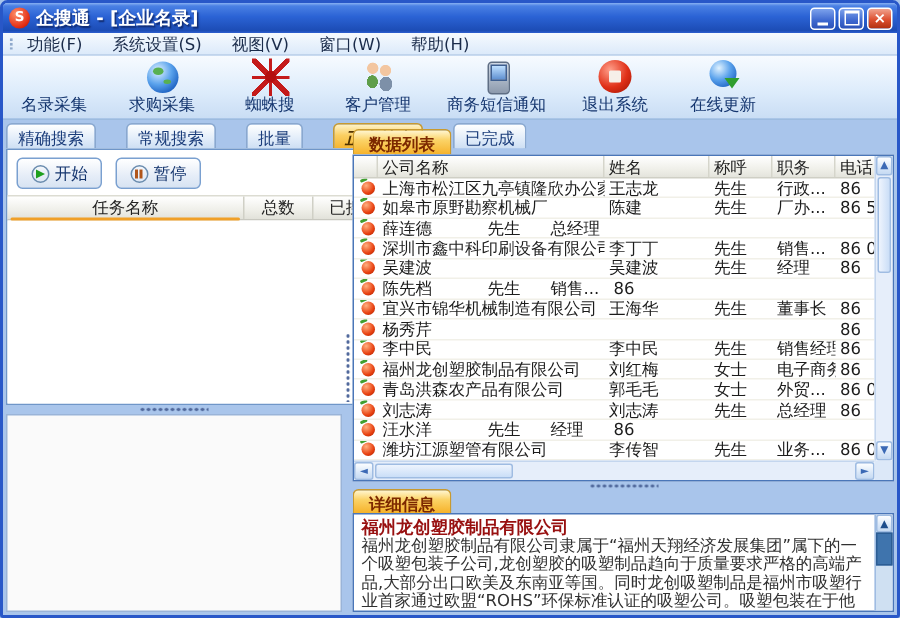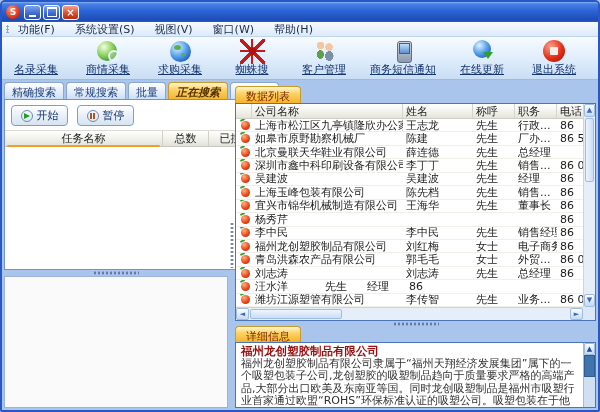--- a/index.html
+++ b/index.html
@@ -17,21 +17,21 @@
   .winbtn.min::after{content:"";width:7px;height:2px;background:#fff;margin-top:7px;}
   .winbtn.max::after{content:"";width:8px;height:7px;border:1px solid #fff;border-top:2px solid #fff;}
   
   .menubar{height:15px;background:linear-gradient(180deg,#f6fafe,#dceafa);border-bottom:1px solid #c0d4ec;display:flex;align-items:center;gap:20px;padding-left:16px;position:relative;color:#1a2b4a;}
   .menubar::before{content:"";position:absolute;left:4px;top:3px;bottom:3px;width:3px;background-image:radial-gradient(circle,#8fa9cc 1px,transparent 1.2px);background-size:3px 3px;}
   .menu-item{white-space:nowrap;text-align:right;}
   
   .toolbar{height:43px;background:linear-gradient(180deg,#f7fbff,#dcebfb 60%,#c9ddf4);border-bottom:1px solid #9cbbdf;display:flex;padding:2px 4px 0 8px;gap:20px;}
   .tool-item{display:flex;flex-direction:column;align-items:center;min-width:52px;color:#14356e;}
   .tool-icon{width:25px;height:25px;position:relative;}
-  .tool-label{font-size:11px;line-height:12px;white-space:nowrap;text-decoration:underline;}
+  .tool-label{font-size:11px;line-height:12px;white-space:nowrap;}
   .ic-globe-green{position:relative;}
   .ic-globe-green::before{content:"";position:absolute;left:1px;top:2px;width:20px;height:20px;border-radius:50%;background:radial-gradient(circle at 35% 30%,#f0ffe0,#8cd05e 45%,#3a9428 80%,#1f6a14);}
   .ic-globe-green::after{content:"";position:absolute;right:1px;bottom:2px;width:8px;height:8px;border:2px solid #e8f2fa;border-radius:50%;background:rgba(255,255,255,.3);}
   .ic-globe-blue{position:relative;}
   .ic-globe-blue::before{content:"";position:absolute;left:2px;top:2px;width:21px;height:21px;border-radius:50%;background:radial-gradient(circle at 35% 30%,#e0f2ff,#5aa2ec 45%,#1b5fc0 80%,#0c3f8e);}
   .ic-globe-blue::after{content:"";position:absolute;left:6px;top:6px;width:7px;height:5px;border-radius:50%;background:#58b050;box-shadow:6px 7px 0 -1px #58b050;}
   .ic-spider{background:
      radial-gradient(circle at 50% 48%,#b40f0f 0 3.5px,transparent 4px),
      linear-gradient(45deg,transparent 45%,#c41a1a 45% 55%,transparent 55%),
      linear-gradient(135deg,transparent 45%,#c41a1a 45% 55%,transparent 55%),
@@ -46,21 +46,21 @@
   .ic-phone::before{content:"";position:absolute;left:6px;top:2px;width:13px;height:20px;background:linear-gradient(180deg,#cfd8e4,#8d9aad);border:1px solid #5f6e84;border-radius:3px;}
   .ic-phone::after{content:"";position:absolute;left:8px;top:4px;width:9px;height:9px;background:linear-gradient(180deg,#bfe0ff,#5e8fd0);border:1px solid #3f5f90;}
   .ic-update{position:relative;}
   .ic-update::before{content:"";position:absolute;left:3px;top:1px;width:18px;height:18px;border-radius:50%;background:radial-gradient(circle at 35% 30%,#e0f2ff,#5aa2ec 45%,#1b5fc0 85%);}
   .ic-update::after{content:"";position:absolute;right:2px;bottom:0;border:5px solid transparent;border-top:7px solid #2f9e2f;}
   .ic-exit{position:relative;}
   .ic-exit::before{content:"";position:absolute;left:1px;top:1px;width:22px;height:22px;border-radius:50%;background:radial-gradient(circle at 35% 30%,#ff9f8a,#e03018 55%,#9c1202);}
   .ic-exit::after{content:"";position:absolute;left:8px;top:8px;width:8px;height:8px;background:#f6efe9;border-radius:1px;}
   
   .workspace{position:relative;height:330px;}
-  .search-tabs{position:absolute;left:2px;top:2px;height:17px;display:flex;gap:2px;}
+  .search-tabs{position:absolute;left:2px;top:2px;height:17px;display:flex;gap:20px;}
   .stab{padding:2px 7px;border:1px solid #8aa8cf;border-bottom:none;border-radius:4px 4px 0 0;background:linear-gradient(180deg,#ffffff,#dce9f8 70%,#cddff3);color:#1a3c7a;white-space:nowrap;}
   .stab.active{background:linear-gradient(180deg,#fff3c8,#fbcf62 45%,#f6b42e);border-color:#c89a30;color:#503200;font-weight:bold;font-style:italic;}
   .left-panel{position:absolute;left:2px;top:19px;width:260px;height:171px;background:#fff;border:1px solid #6f96c8;display:flex;flex-direction:column;}
   .btn-row{display:flex;gap:9px;padding:5px 5px 4px 6px;}
   .ctl-btn{height:21px;min-width:57px;border:1px solid #7aa0d0;border-radius:4px;background:linear-gradient(180deg,#ffffff,#e7eef8 55%,#d7e3f2);display:flex;align-items:center;justify-content:center;gap:4px;color:#14356e;}
   .i-play,.i-pause,.i-stop{width:12px;height:12px;border-radius:50%;display:flex;align-items:center;justify-content:center;flex:0 0 auto;}
   .i-play{border:1px solid #6a8cae;}
   .i-play::after{content:"";border-left:6px solid #1fa01f;border-top:3.5px solid transparent;border-bottom:3.5px solid transparent;margin-left:1px;}
   .i-pause{border:1px solid #6a8cae;}
   .i-pause::after{content:"";width:2px;height:6px;background:#b0551a;box-shadow:3px 0 0 #b0551a;margin-left:-3px;}
@@ -72,21 +72,21 @@
   .th-task::after{content:"";position:absolute;left:2px;right:2px;bottom:-1px;height:2px;background:#f0a028;border-radius:1px;}
   .th-total{width:46px;}
   .th-done{width:54px;border-right:none;}
   .task-body{flex:1;background:#fff;}
   .h-splitter-left{position:absolute;left:2px;top:190px;width:224px;height:6px;}
   .dots-h{position:relative;}
   .dots-h::before{content:"";position:absolute;left:50%;top:50%;transform:translate(-50%,-50%);width:46px;height:3px;background-image:radial-gradient(circle,#51699c 1px,transparent 1.3px);background-size:4px 3px;}
   .left-lower{position:absolute;left:2px;top:196px;width:224px;height:132px;background:#fafafa;border:1px solid #9ab4d8;}
   .v-splitter{position:absolute;left:226px;top:0;width:7px;height:330px;}
   .v-splitter::before{content:"";position:absolute;left:50%;top:50%;transform:translate(-50%,-50%);width:3px;height:46px;background-image:radial-gradient(circle,#51699c 1px,transparent 1.3px);background-size:3px 4px;}
-  .panel-tab{position:absolute;height:17px;padding:2px 10px;border:1px solid #c89a30;border-bottom:none;border-radius:4px 4px 0 0;background:linear-gradient(180deg,#fff6d0,#fbd367 40%,#f6b22a);color:#7c2800;font-weight:normal;white-space:nowrap;}
+  .panel-tab{position:absolute;height:17px;padding:2px 10px;border:1px solid #c89a30;border-bottom:none;border-radius:4px 4px 0 0;background:linear-gradient(180deg,#fff6d0,#fbd367 40%,#f6b22a);color:#7c2800;font-weight:bold;white-space:nowrap;}
   .data-tab{left:233px;top:6px;}
   .detail-tab{left:233px;top:246px;height:16px;}
   .data-panel{position:absolute;left:233px;top:23px;width:361px;height:218px;background:#fff;border:1px solid #4a76b8;}
   .dl-head{position:absolute;left:0;right:12px;top:0;height:15px;display:flex;background:linear-gradient(180deg,#ffffff,#f0f0ea 60%,#e4e4dc);border-bottom:1px solid #cfcfc5;color:#222;}
   .hc{display:flex;align-items:center;padding:0 3px;border-right:1px solid #d5d5cb;overflow:hidden;white-space:nowrap;}
   .c-ic{width:16px;flex:0 0 auto;}
   .c-company{flex:1;min-width:0;}
   .c-name{width:70px;flex:0 0 auto;}
   .c-salut{width:42px;flex:0 0 auto;}
   .c-pos{width:42px;flex:0 0 auto;}
@@ -115,65 +115,62 @@
   .dt-vscroll{position:absolute;right:0;top:0;bottom:0;width:12px;background:#cfe0f2;border-left:1px solid #9fbce2;}
   .dt-vscroll .sc-btn{left:0;right:0;height:12px;top:0;color:#1d4d8c;}
   .dt-vscroll .sc-thumb{position:absolute;left:0;right:0;top:12px;height:22px;background:#3f74ad;border:1px solid #2c5d94;}
 </style>
 </head>
 <body>
 
 <div class="window">
   <div class="titlebar">
     <span class="app-icon">S</span>
+    <span class="title">企搜通 - [企业名录]</span>
     <span class="winbtns">
       <span class="winbtn min"></span>
       <span class="winbtn max"></span>
       <span class="winbtn close">×</span>
     </span>
   </div>
   <div class="menubar">
       <span class="menu-item">功能(F)</span>
       <span class="menu-item">系统设置(S)</span>
       <span class="menu-item">视图(V)</span>
       <span class="menu-item">窗口(W)</span>
       <span class="menu-item">帮助(H)</span>
     </div>
   <div class="toolbar">
       <div class="tool-item">
         <span class="tool-icon ic-map-search"></span>
         <span class="tool-label">名录采集</span>
       </div>
       <div class="tool-item">
-        <span class="tool-icon ic-globe-green"></span>
-        <span class="tool-label">商情采集</span>
-      </div>
-      <div class="tool-item">
         <span class="tool-icon ic-globe-blue"></span>
         <span class="tool-label">求购采集</span>
       </div>
       <div class="tool-item">
         <span class="tool-icon ic-spider"></span>
         <span class="tool-label">蜘蛛搜</span>
       </div>
       <div class="tool-item">
         <span class="tool-icon ic-people"></span>
         <span class="tool-label">客户管理</span>
       </div>
       <div class="tool-item">
         <span class="tool-icon ic-phone"></span>
         <span class="tool-label">商务短信通知</span>
       </div>
       <div class="tool-item">
+        <span class="tool-icon ic-exit"></span>
+        <span class="tool-label">退出系统</span>
+      </div>
+      <div class="tool-item">
         <span class="tool-icon ic-update"></span>
         <span class="tool-label">在线更新</span>
-      </div>
-      <div class="tool-item">
-        <span class="tool-icon ic-exit"></span>
-        <span class="tool-label">退出系统</span>
       </div>
     </div>
 
   <div class="workspace">
     <div class="search-tabs">
         <span class="stab">精确搜索</span>
         <span class="stab">常规搜索</span>
         <span class="stab">批量</span>
         <span class="stab active">正在搜索</span>
         <span class="stab">已完成</span>
@@ -230,21 +227,20 @@
             <span class="cell c-company">如皋市原野勘察机械厂</span>
             <span class="cell c-name">陈建</span>
             <span class="cell c-salut">先生</span>
             <span class="cell c-pos">厂办...</span>
             <span class="cell c-phone">86 5</span>
           </div>
           <div class="trow">
             <span class="cell c-ic">
               <span class="rec-icon"></span>
             </span>
-            <span class="cell c-company">北京曼联天华鞋业有限公司</span>
             <span class="cell c-name">薛连德</span>
             <span class="cell c-salut">先生</span>
             <span class="cell c-pos">总经理</span>
             <span class="cell c-phone"></span>
           </div>
           <div class="trow">
             <span class="cell c-ic">
               <span class="rec-icon"></span>
             </span>
             <span class="cell c-company">深圳市鑫中科印刷设备有限公司</span>
@@ -260,21 +256,20 @@
             <span class="cell c-company">吴建波</span>
             <span class="cell c-name">吴建波</span>
             <span class="cell c-salut">先生</span>
             <span class="cell c-pos">经理</span>
             <span class="cell c-phone">86</span>
           </div>
           <div class="trow">
             <span class="cell c-ic">
               <span class="rec-icon"></span>
             </span>
-            <span class="cell c-company">上海玉峰包装有限公司</span>
             <span class="cell c-name">陈先档</span>
             <span class="cell c-salut">先生</span>
             <span class="cell c-pos">销售...</span>
             <span class="cell c-phone">86</span>
           </div>
           <div class="trow">
             <span class="cell c-ic">
               <span class="rec-icon"></span>
             </span>
             <span class="cell c-company">宜兴市锦华机械制造有限公司</span>

